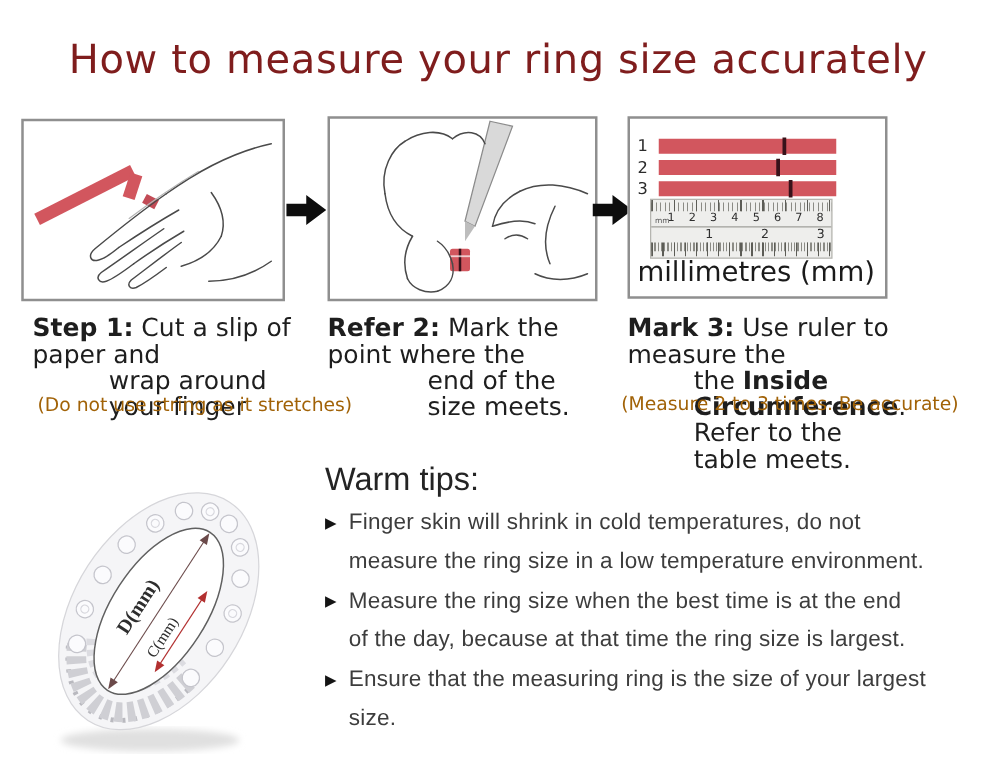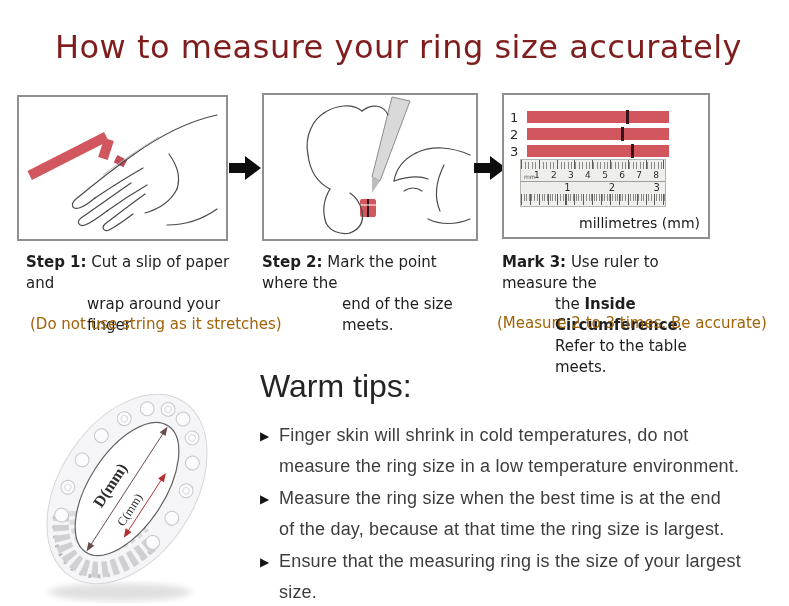--- a/index.html
+++ b/index.html
@@ -38,38 +38,38 @@
   .r-mm{position:absolute;left:3px;top:4px;font-size:6px;color:#555;}
   .r-divider{height:1px;background:#a0a09a;}
   .r-inch{position:relative;height:12px;font-size:10px;color:#2e2e2e;}
   .r-inch span{position:absolute;top:0;}
   .in0{left:30%;} .in1{left:61%;} .in2{left:92%;}
   .r-ticks-bottom{position:relative;height:12px;}
   .r-ticks-bottom::before{content:"";position:absolute;left:0;right:0;top:0;height:7px;
       background:repeating-linear-gradient(90deg,#8b8b85 0 1px,transparent 1px 2.6px);}
   .r-ticks-bottom::after{content:"";position:absolute;left:0;right:0;top:0;height:11px;
       background:repeating-linear-gradient(90deg,#5c5c56 0 1px,transparent 1px 8.9px);}
-  .unit{position:absolute;right:8px;bottom:6px;font-size:14px;color:#1a1a1a;}
-
-  
-  .cap{position:absolute;font-size:15px;line-height:21px;color:#1e1e1e;}
+  .unit{position:absolute;right:8px;bottom:6px;font-size:22px;color:#1a1a1a;}
+
+  
+  .cap{position:absolute;font-size:20px;line-height:21px;color:#1e1e1e;}
   .cap b{font-weight:bold;}
   .cap .ind1{margin-left:61px;}
   .cap .ind2{margin-left:80px;}
   .cap .ind3{margin-left:53px;}
   .c1{left:26px;top:252px;width:215px;}
   .c2{left:262px;top:252px;width:225px;}
   .c3{left:502px;top:252px;width:215px;}
   .note{position:absolute;font-size:15px;color:#a16207;}
   .n1{left:30px;top:315px;}
   .n3{left:497px;top:314px;}
 
   
   .tips{position:absolute;left:260px;top:368px;width:525px;}
-  .tips-heading{font-size:32px;font-weight:400;color:#242424;margin:0 0 15px 0;
+  .tips-heading{font-size:26px;font-weight:400;color:#242424;margin:0 0 3px 0;
                 font-family:"Liberation Sans",sans-serif;}
   .tip{position:relative;padding-left:19px;font-size:18px;line-height:31.4px;
        letter-spacing:.2px;color:#3d3d3d;font-family:"Liberation Sans",sans-serif;}
   .tip .bullet{position:absolute;left:0;top:1px;font-size:12px;color:#141414;}
 
   
   .ringbox{position:absolute;left:2px;top:378px;width:250px;height:228px;}
 
   svg{display:block;}
 </style>
@@ -181,21 +181,21 @@
       <div class="r-ticks-bottom"></div>
     </div>
     <div class="unit">millimetres (mm)</div>
   </div>
 
   <div class="cap c1">
     <div><b>Step 1:</b> <span>Cut a slip of paper and</span></div>
     <div class="ind1">wrap around your finger</div>
   </div>
   <div class="cap c2">
-    <div><b>Step 2:</b> <span>Mark the point where the</span></div>
+    <div><b>Refer 2:</b> <span>Mark the point where the</span></div>
     <div class="ind2">end of the size meets.</div>
   </div>
   <div class="cap c3">
     <div><b>Mark 3:</b> <span>Use ruler to measure the</span></div>
     <div class="ind3"><span>the </span><b>Inside Circumference</b><span>.</span></div>
     <div class="ind3">Refer to the table meets.</div>
   </div>
   <div class="note n1">(Do not use string as it stretches)</div>
   <div class="note n3">(Measure 2 to 3 times. Be accurate)</div>
 

